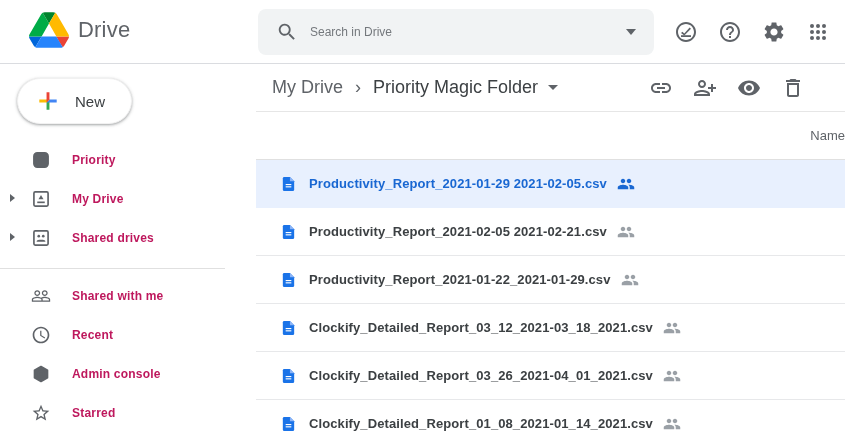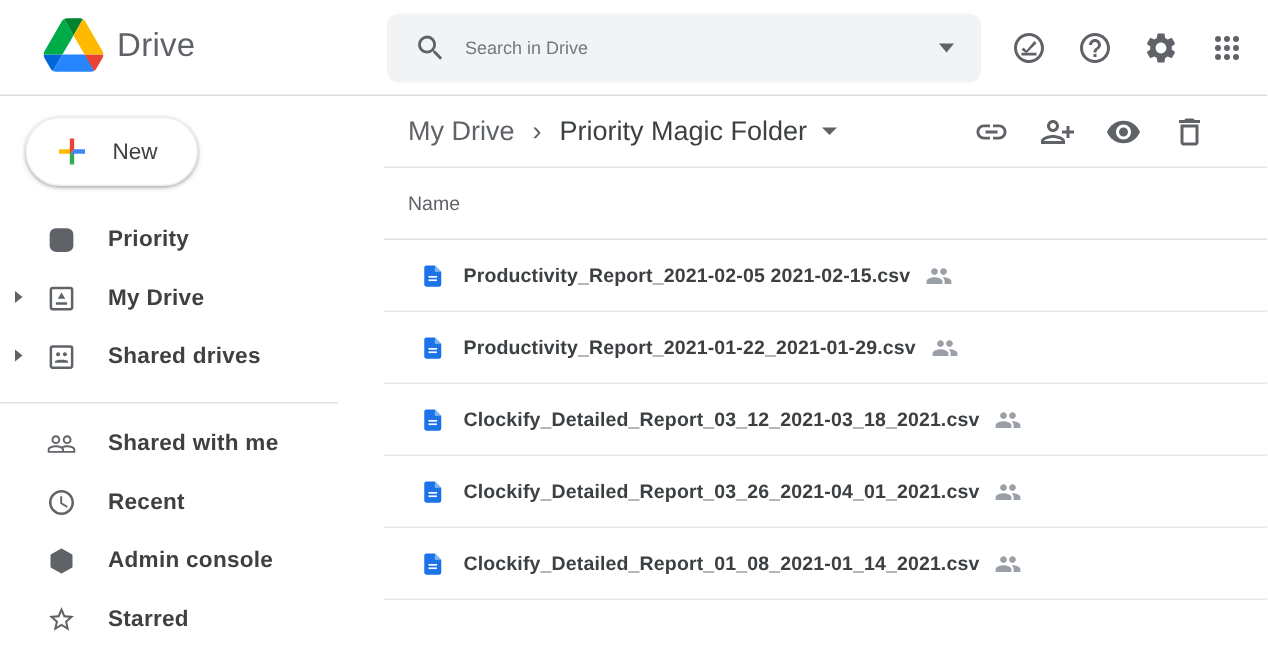--- a/index.html
+++ b/index.html
@@ -34,21 +34,21 @@
   .new-button { position:absolute; top:14px; left:17px; height:46px; padding:0 26px 0 17px;
     border-radius:24px; background:#fff; border:1px solid #f1f1f1;
     box-shadow:0 1px 2px 0 rgba(60,64,67,.3), 0 1px 3px 1px rgba(60,64,67,.15);
     display:flex; align-items:center; gap:14px; cursor:pointer; }
   .new-button span { font-size:15px; color:#3c4043; }
 
   .nav { position:absolute; left:0; right:0; }
   .nav1 { top:76px; } .nav2 { top:212px; }
   .nav-item { height:39px; display:flex; align-items:center; padding-left:31px;
     position:relative; cursor:pointer; }
-  .nav-item .label { font-size:15px; font-weight:bold; color:#404040; letter-spacing:.2px; }
+  .nav-item .label { font-size:12px; font-weight:bold; color:#be185d; letter-spacing:.2px; }
   .nav-icon { width:20px; height:20px; margin-right:21px; flex:none; }
   .nav-icon svg { width:20px; height:20px; fill:#5f6368; }
   .expand-arrow { position:absolute; left:10px; top:15px; width:0; height:0;
     border-top:4px solid transparent; border-bottom:4px solid transparent;
     border-left:5px solid #5f6368; }
   .sidebar-divider { position:absolute; top:204px; left:0; width:225px;
     border-top:1px solid #e0e0e0; }
 
   
   .main { position:absolute; left:256px; top:64px; right:0; bottom:0; background:#fff; }
@@ -58,21 +58,21 @@
   .crumb-parent { cursor:pointer; }
   .crumb-sep { margin:0 12px; font-size:18px; color:#5f6368; }
   .crumb-current { color:#3c4043; cursor:pointer; }
   .crumb-caret { width:0; height:0; margin-left:10px; border-left:5px solid transparent;
     border-right:5px solid transparent; border-top:5px solid #5f6368; }
   .toolbar-actions { margin-left:auto; display:flex; gap:20px; margin-right:24px; }
   .ticon { width:24px; height:24px; cursor:pointer; }
   .ticon svg { width:24px; height:24px; fill:#5f6368; }
 
   .list-header { height:48px; display:flex; align-items:center; padding-left:16px;
-    font-size:13px; color:#5f6368; border-bottom:1px solid #e0e0e0; }
+    font-size:13px; color:#5f6368; border-bottom:1px solid #e0e0e0;justify-content:flex-end; }
 
   .file-row { height:48px; display:flex; align-items:center; padding-left:24px;
     border-bottom:1px solid #e7e8ea; cursor:pointer; }
   .file-row .doc-icon { width:17px; height:20px; margin-right:12px; flex:none; }
   .file-row .fname { font-size:13px; font-weight:bold; color:#3c4043; letter-spacing:.1px; }
   .file-row .shared-icon { margin-left:10px; width:18px; height:18px; }
   .file-row .shared-icon svg { width:18px; height:18px; fill:#9aa0a6; }
   .file-row.selected { background:#e8f0fe; border-bottom-color:#e8f0fe; }
   .file-row.selected .fname { color:#1967d2; }
   .file-row.selected .shared-icon svg { fill:#1967d2; }
@@ -247,29 +247,43 @@
           <path d="M6 19c0 1.1.9 2 2 2h8c1.1 0 2-.9 2-2V7H6v12zM8 9h8v10H8V9zm7.5-5l-1-1h-5l-1 1H5v2h14V4h-4.5z"></path>
         </svg>
       </div>
     </div>
   </div>
 
   <div class="list-header">
     <span>Name</span>
   </div>
 
-
-  <div class="file-row">
-    <svg class="doc-icon" viewBox="0 0 24 24">
-      <path fill="#1a73e8" d="M14 2H6a2 2 0 0 0-2 2v16a2 2 0 0 0 2 2h12a2 2 0 0 0 2-2V8l-6-6z"></path>
-      <path fill="#8ab4f8" d="M14 2v6h6z"></path>
-      <rect x="8" y="12" width="8" height="1.6" fill="#fff"></rect>
-      <rect x="8" y="15.2" width="8" height="1.6" fill="#fff"></rect>
-    </svg>
-    <span class="fname">Productivity_Report_2021-02-05 2021-02-15.csv</span>
+  <div class="file-row selected">
+    <svg class="doc-icon" viewBox="0 0 24 24">
+      <path fill="#1a73e8" d="M14 2H6a2 2 0 0 0-2 2v16a2 2 0 0 0 2 2h12a2 2 0 0 0 2-2V8l-6-6z"></path>
+      <path fill="#8ab4f8" d="M14 2v6h6z"></path>
+      <rect x="8" y="12" width="8" height="1.6" fill="#fff"></rect>
+      <rect x="8" y="15.2" width="8" height="1.6" fill="#fff"></rect>
+    </svg>
+    <span class="fname">Productivity_Report_2021-01-29 2021-02-05.csv</span>
+    <span class="shared-icon">
+      <svg viewBox="0 0 24 24">
+          <path d="M16 11c1.66 0 2.99-1.34 2.99-3S17.66 5 16 5s-3 1.34-3 3 1.34 3 3 3zm-8 0c1.66 0 2.99-1.34 2.99-3S9.66 5 8 5 5 6.34 5 8s1.34 3 3 3zm0 2c-2.33 0-7 1.17-7 3.5V19h14v-2.5c0-2.33-4.67-3.5-7-3.5zm8 0c-.29 0-.62.02-.97.05 1.16.84 1.97 1.97 1.97 3.45V19h6v-2.5c0-2.33-4.67-3.5-7-3.5z"></path>
+        </svg>
+    </span>
+  </div>
+
+  <div class="file-row">
+    <svg class="doc-icon" viewBox="0 0 24 24">
+      <path fill="#1a73e8" d="M14 2H6a2 2 0 0 0-2 2v16a2 2 0 0 0 2 2h12a2 2 0 0 0 2-2V8l-6-6z"></path>
+      <path fill="#8ab4f8" d="M14 2v6h6z"></path>
+      <rect x="8" y="12" width="8" height="1.6" fill="#fff"></rect>
+      <rect x="8" y="15.2" width="8" height="1.6" fill="#fff"></rect>
+    </svg>
+    <span class="fname">Productivity_Report_2021-02-05 2021-02-21.csv</span>
     <span class="shared-icon">
       <svg viewBox="0 0 24 24">
           <path d="M16 11c1.66 0 2.99-1.34 2.99-3S17.66 5 16 5s-3 1.34-3 3 1.34 3 3 3zm-8 0c1.66 0 2.99-1.34 2.99-3S9.66 5 8 5 5 6.34 5 8s1.34 3 3 3zm0 2c-2.33 0-7 1.17-7 3.5V19h14v-2.5c0-2.33-4.67-3.5-7-3.5zm8 0c-.29 0-.62.02-.97.05 1.16.84 1.97 1.97 1.97 3.45V19h6v-2.5c0-2.33-4.67-3.5-7-3.5z"></path>
         </svg>
     </span>
   </div>
 
   <div class="file-row">
     <svg class="doc-icon" viewBox="0 0 24 24">
       <path fill="#1a73e8" d="M14 2H6a2 2 0 0 0-2 2v16a2 2 0 0 0 2 2h12a2 2 0 0 0 2-2V8l-6-6z"></path>

